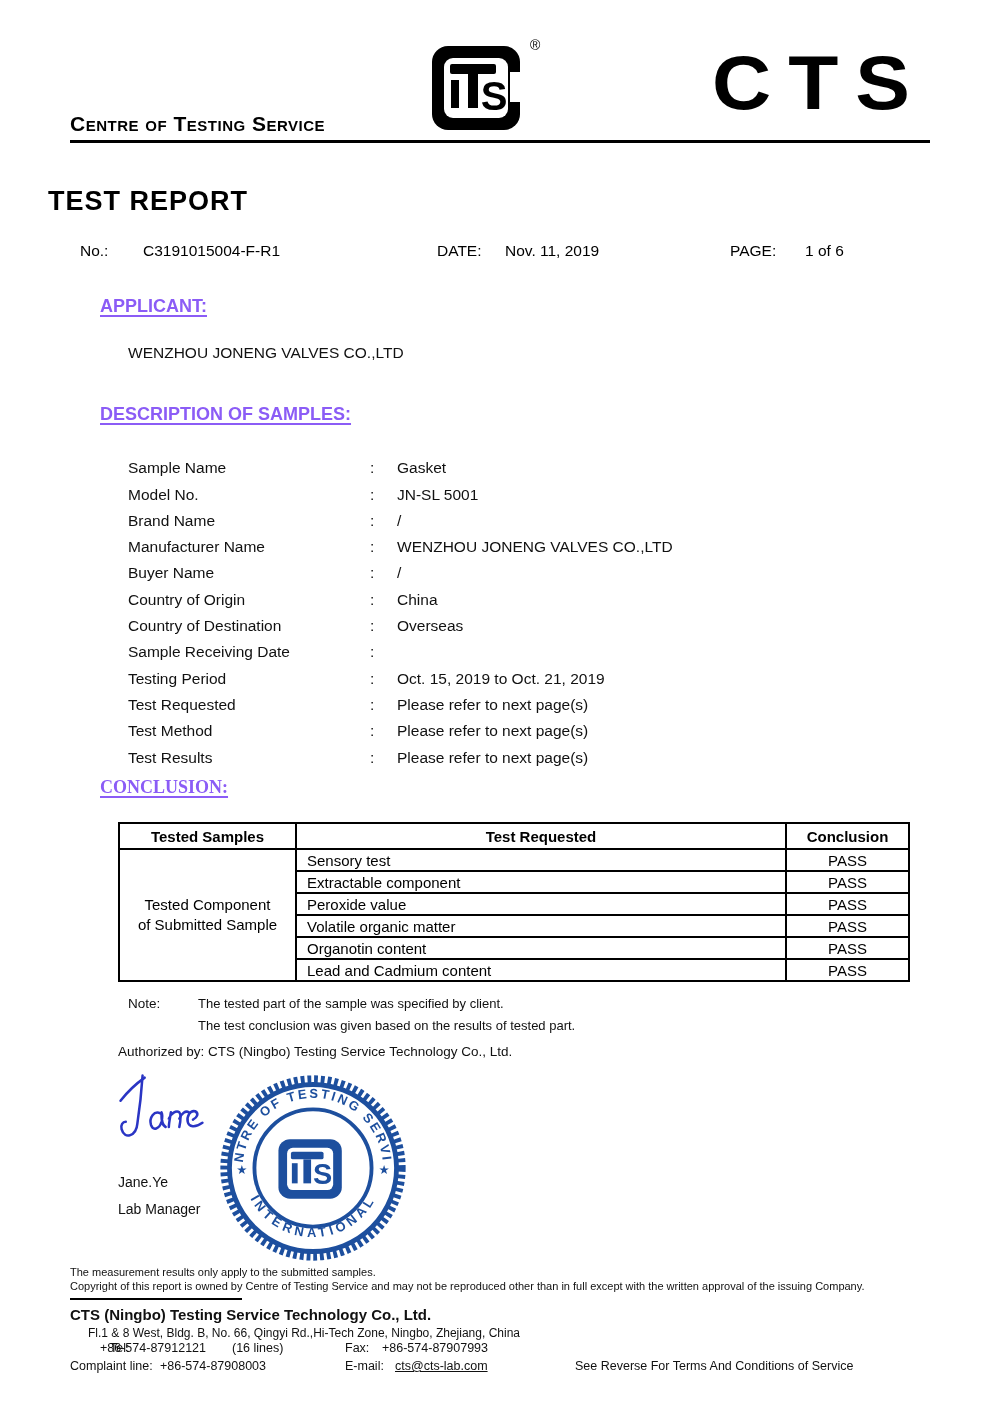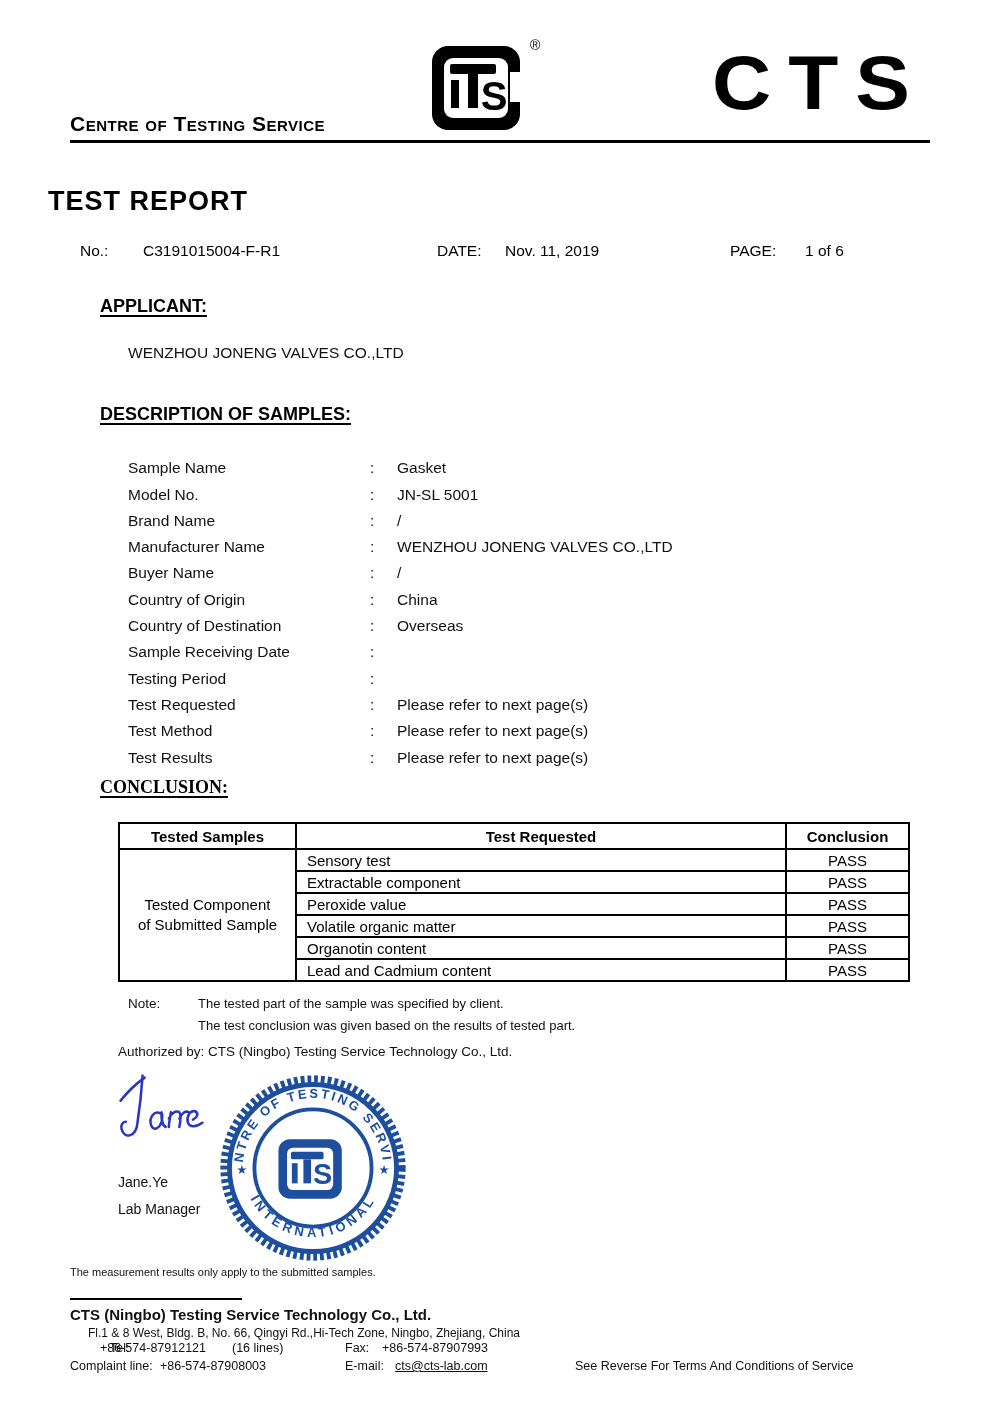--- a/index.html
+++ b/index.html
@@ -18,21 +18,21 @@
   .wordmark{left:712px;top:40px;font-size:82px;font-weight:bold;color:#000;
     letter-spacing:17px;transform:scaleY(0.92);transform-origin:top left;}
   
   .title{left:8px;top:186px;width:100%;text-align:left;font-size:27px;
     font-weight:bold;letter-spacing:1px;color:#000;margin-left:40px;}
   .meta{font-size:15.5px;color:#000;top:242px;}
   .m-no-l{left:80px;}  .m-no-v{left:143px;}
   .m-date-l{left:437px;} .m-date-v{left:505px;}
   .m-page-l{left:730px;} .m-page-v{left:805px;}
   
-  .sec-head{font-size:18px;font-weight:bold;color:#000000;
+  .sec-head{font-size:18px;font-weight:bold;color:#8b5cf6;
     text-decoration:underline;text-decoration-thickness:2px;text-underline-offset:3px;}
   .h-applicant{left:100px;top:296px;}
   .h-samples{left:100px;top:404px;}
   .h-conclusion{left:100px;top:777px;font-family:Liberation Serif, serif;}
   
   .app-name{left:128px;top:344px;font-size:15.5px;}
   .app-addr{left:128px;top:370px;font-size:15.5px;white-space:pre;}
   
   .fields{left:128px;top:451px;width:700px;}
   .frow{display:flex;height:26.3px;align-items:flex-end;font-size:15.5px;}
@@ -141,20 +141,21 @@
         <span class="fcolon">:</span>
         <span class="fvalue">Overseas</span>
       </div>
     <div class="frow">
         <span class="flabel">Sample Receiving Date</span>
         <span class="fcolon">:</span>
       </div>
     <div class="frow">
         <span class="flabel">Testing Period</span>
         <span class="fcolon">:</span>
+        <span class="fvalue">Oct. 15, 2019 to Oct. 21, 2019</span>
       </div>
     <div class="frow">
         <span class="flabel">Test Requested</span>
         <span class="fcolon">:</span>
         <span class="fvalue">Please refer to next page(s)</span>
       </div>
     <div class="frow">
         <span class="flabel">Test Method</span>
         <span class="fcolon">:</span>
         <span class="fvalue">Please refer to next page(s)</span>
@@ -251,20 +252,21 @@
       <rect x="64" y="70" width="66" height="62" rx="12" fill="#1d4f9e"></rect>
       <rect x="73" y="79" width="48" height="44" rx="6" fill="#ffffff"></rect>
       <rect x="77" y="83" width="34" height="8" rx="2" fill="#1d4f9e"></rect>
       <rect x="78" y="95" width="6" height="21" fill="#1d4f9e"></rect>
       <rect x="90" y="91" width="8" height="25" fill="#1d4f9e"></rect>
       <text x="110" y="117" font-size="30" font-weight="bold" font-family="Liberation Sans, sans-serif" fill="#1d4f9e" text-anchor="middle">S</text>
     </g>
   </svg>
 
   <div class="abs disc1">The measurement results only apply to the submitted samples.</div>
+  <div class="abs disc2">Copyright of this report is owned by Centre of Testing Service and may not be reproduced other than in full except with the written approval of the issuing Company.</div>
   <div class="abs short-rule"></div>
 
   <div class="abs f-company">CTS (Ningbo) Testing Service Technology Co., Ltd.</div>
   <div class="abs f-addr">Fl.1 &amp; 8 West, Bldg. B, No. 66, Qingyi Rd.,Hi-Tech Zone, Ningbo, Zhejiang, China</div>
 
   <span class="abs frow2 f-tel-l">Tel:</span>
   <span class="abs frow2 f-tel-v">+86-574-87912121</span>
   <span class="abs frow2 f-tel-n">(16 lines)</span>
   <span class="abs frow2 f-fax-l">Fax:</span>
   <span class="abs frow2 f-fax-v">+86-574-87907993</span>

